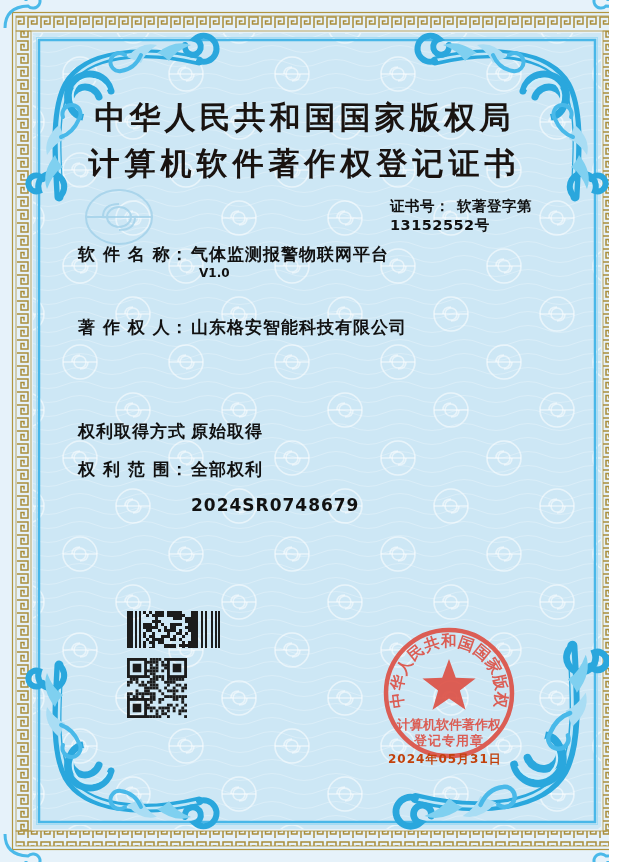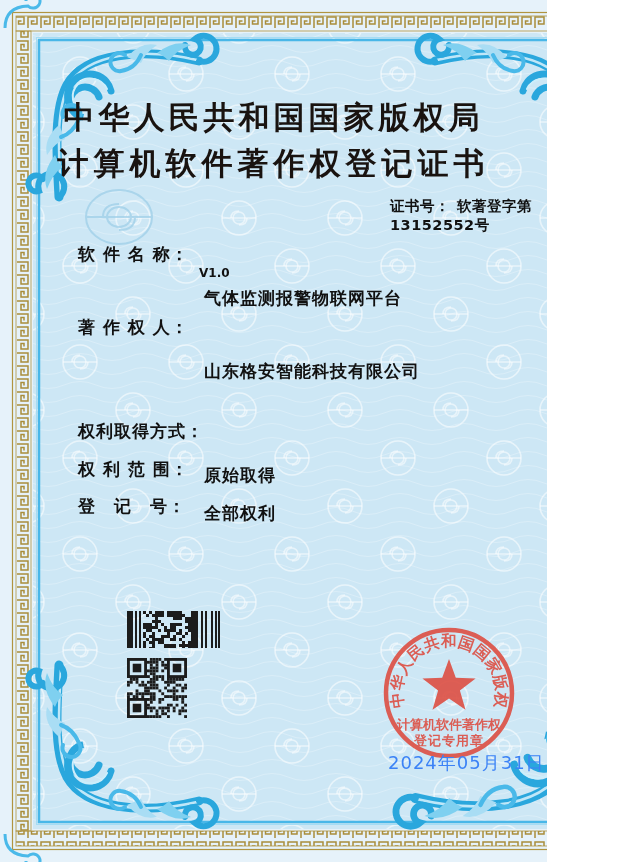--- a/index.html
+++ b/index.html
@@ -1,39 +1,39 @@
 <!DOCTYPE html>
 <html><head>
 <meta charset="utf-8">
 <style>
   html,body{margin:0;padding:0;background:#fff;}
-  .page{position:relative;width:547px;height:862px;overflow:hidden;
+  .page{position:relative;width:609px;height:862px;overflow:hidden;
         font-family:"DejaVu Sans","Liberation Sans",sans-serif;color:#111;}
   .deco{position:absolute;left:0;top:0;}
   .abs{position:absolute;}
   .title{position:absolute;left:0;right:0;text-align:center;
          font-family:"DejaVu Serif","Liberation Serif",serif;
          font-weight:bold;font-size:31px;letter-spacing:4px;color:#191310;}
   .t1{top:97px;}
   .t2{top:143px;letter-spacing:5px;}
   .certno{position:absolute;top:197px;left:390px;font-size:14.5px;font-weight:bold;letter-spacing:.5px;}
   .certno .v{margin-left:7px;}
   .row{position:absolute;left:0;right:0;height:22px;font-size:17px;font-weight:bold;text-align:center;}
   .row .lbl{position:absolute;left:78px;letter-spacing:1px;}
-  .row .val{position:absolute;left:204px;letter-spacing:1px;margin-top:44px;}
+  .row .val{position:absolute;left:191px;letter-spacing:1px;}
   .r1{top:243px;} .r1b{top:266px;left:199px;font-size:12px;font-weight:bold;}
   .r2{top:316px;} .r3{top:420px;} .r4{top:458px;padding-left:23px;} .r5{top:495px;}
   .statement{position:absolute;left:78px;top:524px;width:497px;
              font-size:16.5px;font-weight:bold;line-height:42px;
              text-indent:33px;text-align:justify;letter-spacing:.5px;}
   .barcode{position:absolute;left:127px;top:611px;}
   .qr{position:absolute;left:127px;top:658px;}
   .seal{position:absolute;left:381px;top:625px;}
   .seal text{font-family:"DejaVu Sans","Liberation Sans",sans-serif;}
-  .date{position:absolute;left:388px;top:751px;font-size:18px;font-weight:normal;letter-spacing:1px;color:#3b82f6;}
+  .date{position:absolute;left:388px;top:751px;font-size:12px;font-weight:bold;letter-spacing:1px;color:#c2410c;}
 </style>
 </head>
 <body>
 
 <div class="page">
 
   <svg class="deco" width="634" height="862">
     <defs>
       <pattern id="greekH" width="13" height="15" patternUnits="userSpaceOnUse">
         <path d="M2,13 V2 H11 V9 H5.5 V6 H8.5" fill="none" stroke="#a98d3a" stroke-width="1.5"></path>
@@ -143,21 +143,21 @@
     <span class="lbl">著 作 权 人：</span>
     <span class="val">山东格安智能科技有限公司</span>
   </div>
 
   <div class="row r4">
     <span class="lbl">权 利 范 围：</span>
     <span class="val">全部权利</span>
   </div>
 
   <div class="row r5">
-    <span class="lbl">登　记　号：</span>
+    <span class="val">2024SR0748679</span>
   </div>
 
 
   <svg id="barcode" class="barcode" width="93" height="37">
       <rect x="0" y="0" width="6" height="37" fill="#1c1c1c"></rect>
       <rect x="8" y="0" width="2" height="37" fill="#1c1c1c"></rect>
       <rect x="12" y="0" width="2" height="37" fill="#1c1c1c"></rect>
       <rect x="64" y="0" width="7" height="37" fill="#1c1c1c"></rect>
       <rect x="74" y="0" width="2" height="37" fill="#1c1c1c"></rect>
       <rect x="78" y="0" width="2" height="37" fill="#1c1c1c"></rect>

